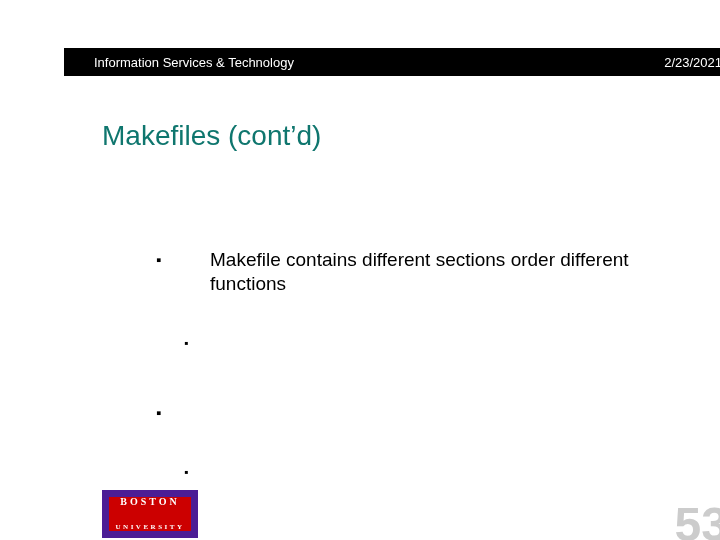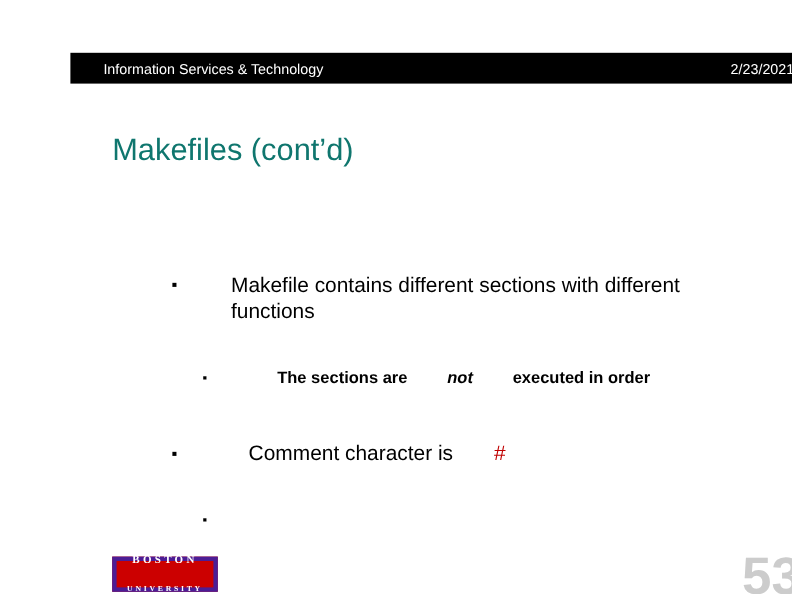--- a/index.html
+++ b/index.html
@@ -59,24 +59,24 @@
     right: 24px;
     font-size: 48px;
     font-weight: bold;
     color: #ccc;
   }
   .logo {
     position: absolute;
     bottom: 34px;
     left: 38px;
     width: 96px;
-    height: 32px;
+    height: 48px;
     background: #c00;
     color: #fff;
-    border: 4px solid #4c1d95;
+    border: 7px solid #4c1d95;
     display: flex;
     flex-direction: column;
     justify-content: center;
     align-items: center;
     line-height: 1;
   }
   .logo .top {
     font-size: 10px;
     letter-spacing: 3px;
     font-weight: bold;
@@ -99,35 +99,29 @@
     <span>Information Services &amp; Technology</span>
     <span>2/23/2021</span>
   </div>
 
   <h1 class="title">Makefiles (cont’d)</h1>
 
   <div class="content">
 
     <div class="b1">
       <span class="mark">▪</span>
-      <span class="text">Makefile contains different sections with different functions</span>
+      <span class="text">Makefile contains different sections order different functions</span>
     </div>
 
     <div class="b2">
       <span class="mark">▪</span>
-      <span class="text">
-        <span>The sections are </span><span class="not-italic">not</span><span> executed in order</span>
-      </span>
     </div>
 
     <div class="b1">
       <span class="mark">▪</span>
-      <span class="text">
-        <span>Comment character is </span><span class="hash">#</span>
-      </span>
     </div>
 
     <div class="b2">
       <span class="mark">▪</span>
     </div>
 
   </div>
 
   <div class="logo">
     <div class="top">BOSTON</div>

